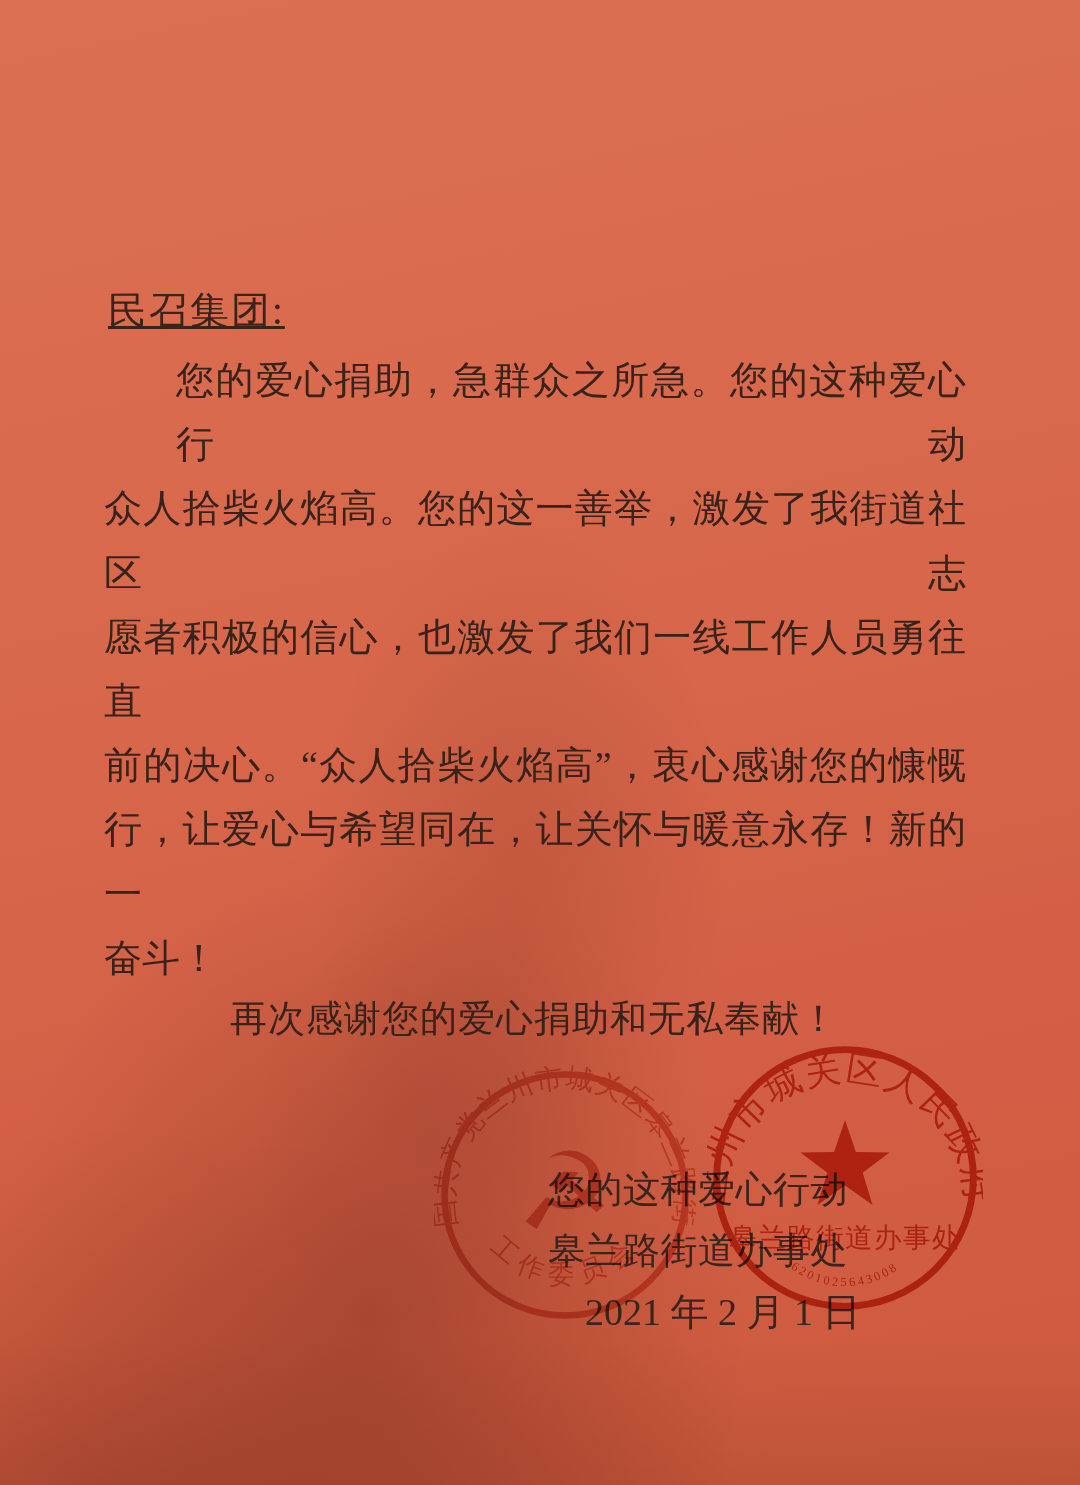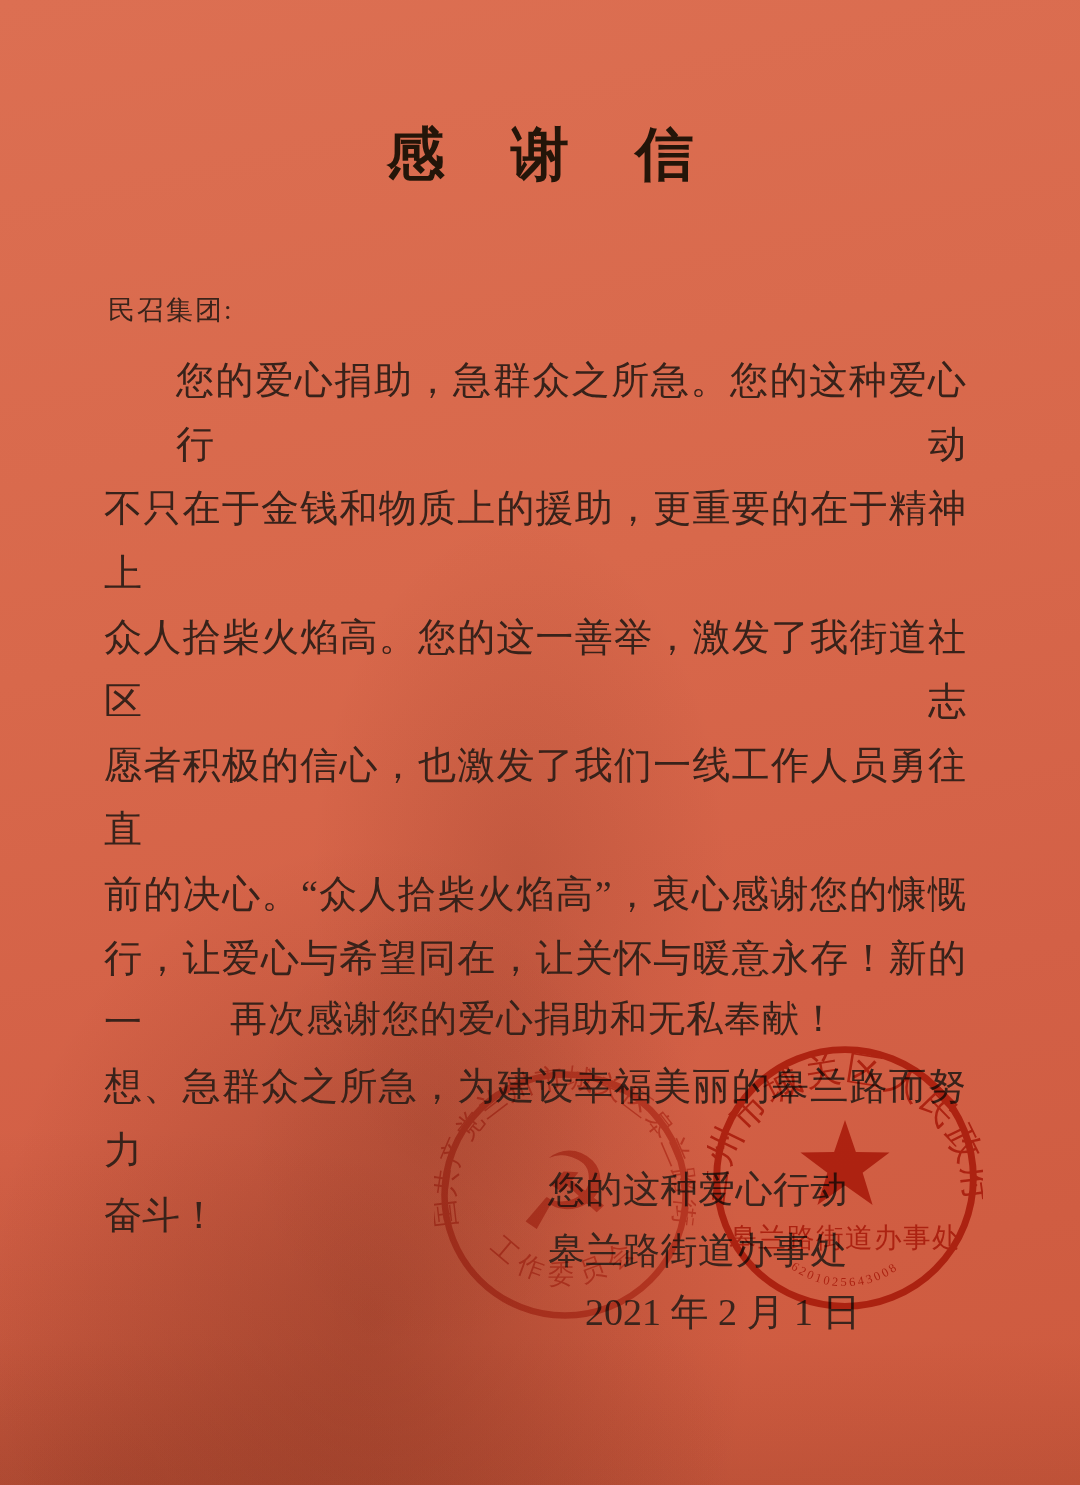--- a/index.html
+++ b/index.html
@@ -14,22 +14,22 @@
       linear-gradient(168deg, #dc6f52 0%, #d8684b 40%, #d36046 68%, #cd5a3e 100%);
   }
   .overlay-shadow{position:absolute;inset:0;pointer-events:none;
     background:radial-gradient(ellipse 240px 300px at 430px 1130px, rgba(75,20,8,.10), rgba(75,20,8,0) 75%);}
   .title{
     position:absolute;top:116px;left:0;width:100%;text-align:center;
     font-size:58px;font-weight:700;color:#241509;
     letter-spacing:26px;text-indent:26px;
   }
   .salutation{
-    position:absolute;top:292px;left:108px;
-    font-size:27px;color:#3a231a;letter-spacing:2px;
+    position:absolute;top:284px;left:108px;
+    font-size:39px;color:#3a231a;letter-spacing:2px;text-decoration:underline;
   }
   .body-block{
     position:absolute;top:348px;left:104px;width:862px;
     font-size:38px;line-height:64.2px;color:#38221a;
   }
   .line{text-align:justify;text-align-last:justify;}
   .line.indent{padding-left:72px;}
   .line.short{text-align-last:left;}
   .closing{
     position:absolute;top:994px;left:104px;width:862px;
@@ -44,32 +44,29 @@
   .seal-left{left:434px;top:1064px;opacity:.52;filter:blur(.4px);}
   .seal-right{left:707px;top:1040px;opacity:.80;filter:blur(.3px);}
 </style>
 </head>
 <body>
 
 <div class="page">
 
   <div class="overlay-shadow"></div>
 
-  <div class="title">感 谢 信</div>
 
   <div class="salutation">民召集团:</div>
 
   <div class="body-block">
     <div class="line indent">您的爱心捐助，急群众之所急。您的这种爱心行动</div>
-    <div class="line">不只在于金钱和物质上的援助，更重要的在于精神上</div>
     <div class="line">众人拾柴火焰高。您的这一善举，激发了我街道社区志</div>
     <div class="line">愿者积极的信心，也激发了我们一线工作人员勇往直</div>
     <div class="line">前的决心。“众人拾柴火焰高”，衷心感谢您的慷慨</div>
     <div class="line">行，让爱心与希望同在，让关怀与暖意永存！新的一</div>
-    <div class="line">想、急群众之所急，为建设幸福美丽的皋兰路而努力</div>
     <div class="line short">奋斗！</div>
   </div>
 
   <div class="closing">再次感谢您的爱心捐助和无私奉献！</div>
 
   <div class="sig sig-1">您的这种爱心行动</div>
   <div class="sig sig-2">皋兰路街道办事处</div>
   <div class="date-line">2021 年 2 月 1 日</div>
 
   <svg class="seal seal-left" width="262" height="262" viewBox="0 0 200 200">

